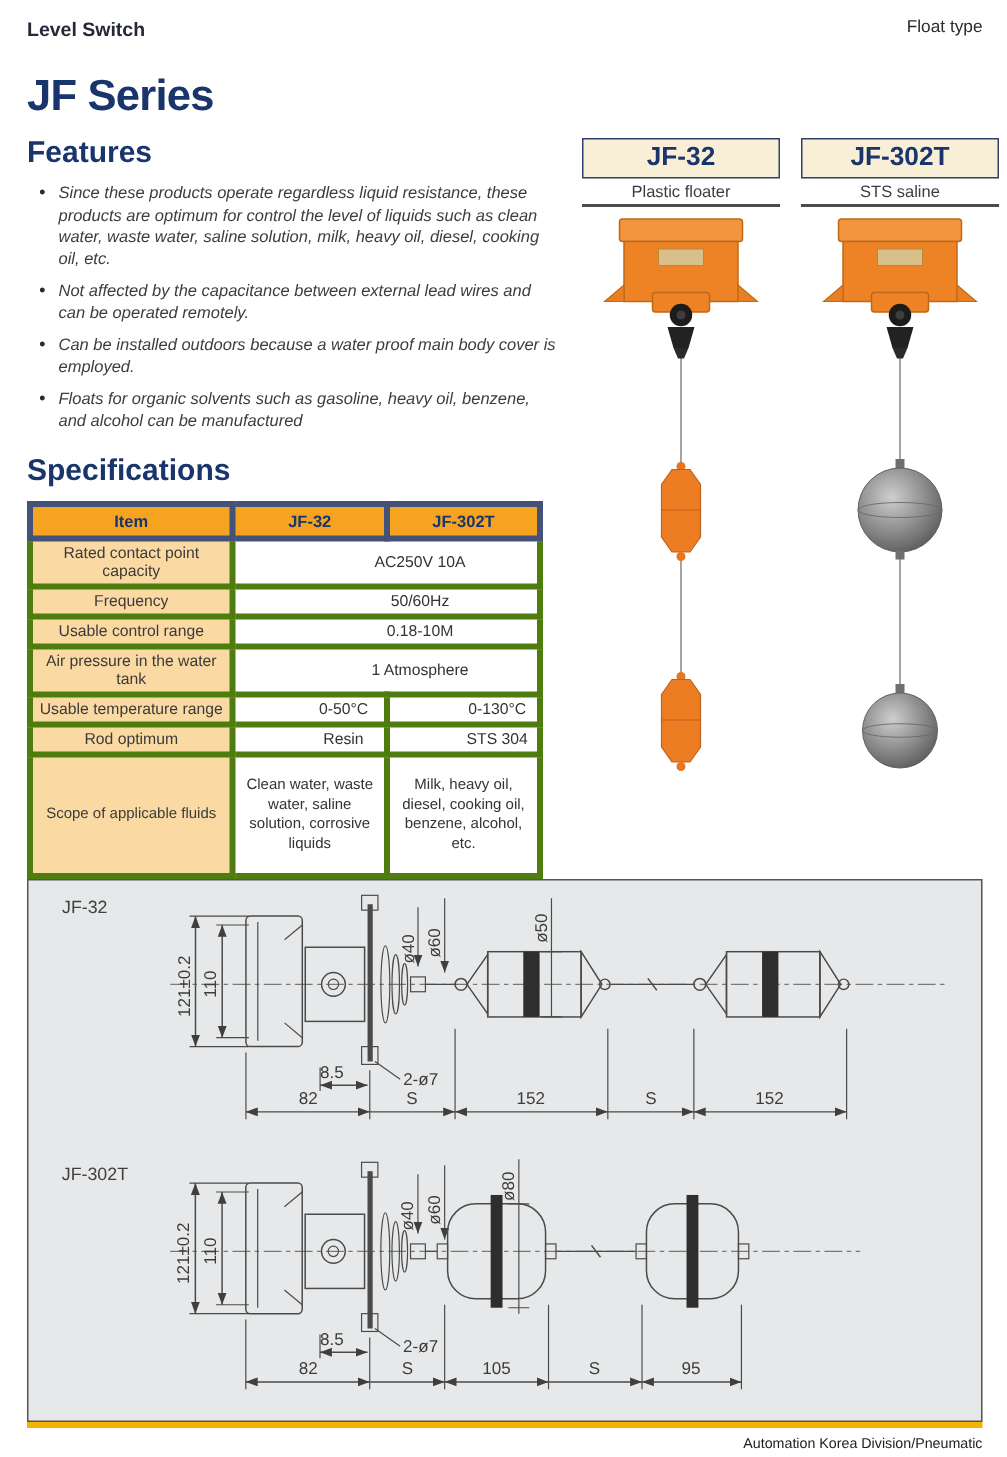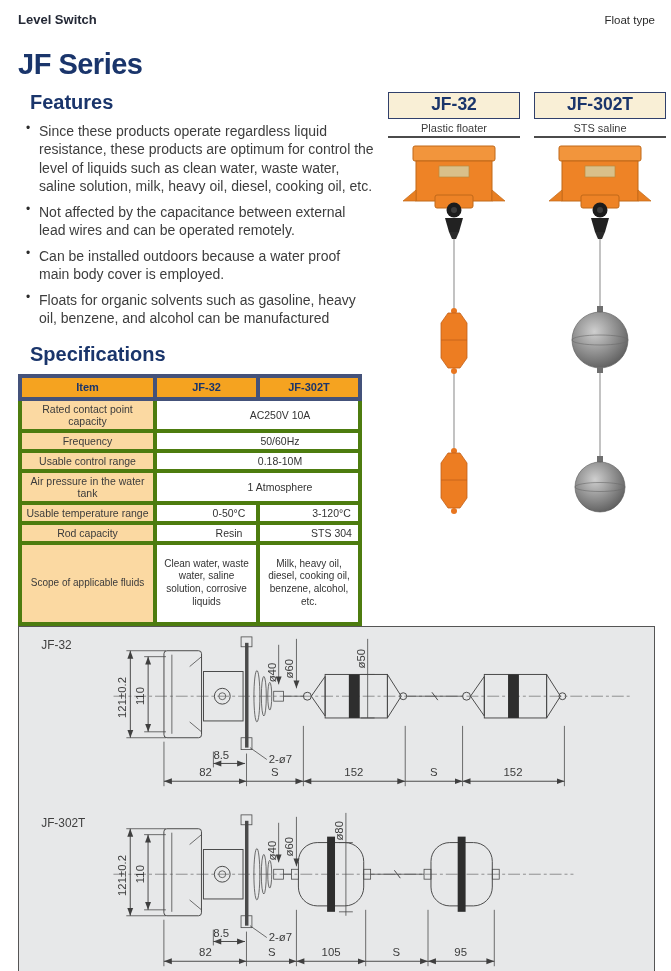--- a/index.html
+++ b/index.html
@@ -2,30 +2,30 @@
 <html><head>
 <meta charset="utf-8">
 <style>
   html,body{margin:0;padding:0;background:#fff;overflow:hidden;}
   body{width:671px;height:971px;font-family:"Liberation Sans",sans-serif;
        --gold:#F3B300;--navy:#1a356b;--hdr-orange:#F5A320;--item-bg:#FBD9A2;
        --label-cream:#F9EFD6;--draw-bg:#E7E8E9;--box-orange:#EE8326;--float-orange:#ED7D22;}
   .page{box-sizing:border-box;width:671px;height:971px;padding:12px 16px 10px 18px;
         display:flex;flex-direction:column;}
   
-  .hdr{display:flex;justify-content:space-between;align-items:center;}
+  .hdr{display:flex;justify-content:space-between;align-items:flex-start;}
   .hdr-left{font-size:13px;font-weight:bold;color:#242936;}
   .hdr-right{font-size:11.5px;color:#2b2b2b;}
   .gold-rule{height:3.5px;background:var(--gold);margin-top:7px;}
   .title{font-size:29px;font-weight:bold;color:var(--navy);margin:14px 0 8px;letter-spacing:-.5px;}
   
   .content{display:flex;gap:14px;}
   .leftcol{width:356px;flex:none;}
-  .h2{font-size:20px;font-weight:bold;color:var(--navy);margin:2px 12px 8px;}
-  ul.feat{margin:0;padding:0;list-style:none;font-size:14px;color:#3d3d3d;line-height:1.32;}
+  .h2{font-size:20px;font-weight:bold;color:var(--navy);margin:2px 0 8px;}
+  ul.feat{margin:0;padding:0;list-style:none;font-size:11px;color:#3d3d3d;line-height:1.32;font-style:italic;}
   ul.feat li{position:relative;padding-left:21px;margin-bottom:7px;}
   ul.feat li::before{content:"•";position:absolute;left:8px;top:-1px;font-size:12px;color:#2b2b2b;}
   .spec-h{margin-top:15px;}
   table.spec{border-collapse:collapse;width:340px;border-top:2.5px solid #22304f;
              font-size:10.5px;table-layout:fixed;}
   table.spec th,table.spec td{border:4px solid #4d7c0f;text-align:center;padding:2px 3px;}
   table.spec thead th{background:var(--hdr-orange);color:var(--navy);font-weight:bold;
              font-size:11px;border-color:#44527a;height:15px;}
   table.spec td.item{background:var(--item-bg);color:#3b3b3b;}
   table.spec td.val{background:#fff;color:#333;padding-left:48px;}
@@ -104,24 +104,24 @@
             <td class="item">Usable control range</td>
             <td class="val" colspan="2">0.18-10M</td>
           </tr>
           <tr>
             <td class="item">Air pressure in the water tank</td>
             <td class="val" colspan="2">1 Atmosphere</td>
           </tr>
           <tr>
             <td class="item">Usable temperature range</td>
             <td class="val">0-50°C</td>
-            <td class="val">3-120°C</td>
-          </tr>
-          <tr>
-            <td class="item">Rod capacity</td>
+            <td class="val">0-130°C</td>
+          </tr>
+          <tr>
+            <td class="item">Rod optimum</td>
             <td class="val">Resin</td>
             <td class="val">STS 304</td>
           </tr>
           <tr class="tall">
             <td class="item">Scope of applicable fluids</td>
             <td class="val">Clean water, waste water, saline solution, corrosive liquids</td>
             <td class="val">Milk, heavy oil, diesel, cooking oil, benzene, alcohol, etc.</td>
           </tr>
         </tbody>
       </table>

